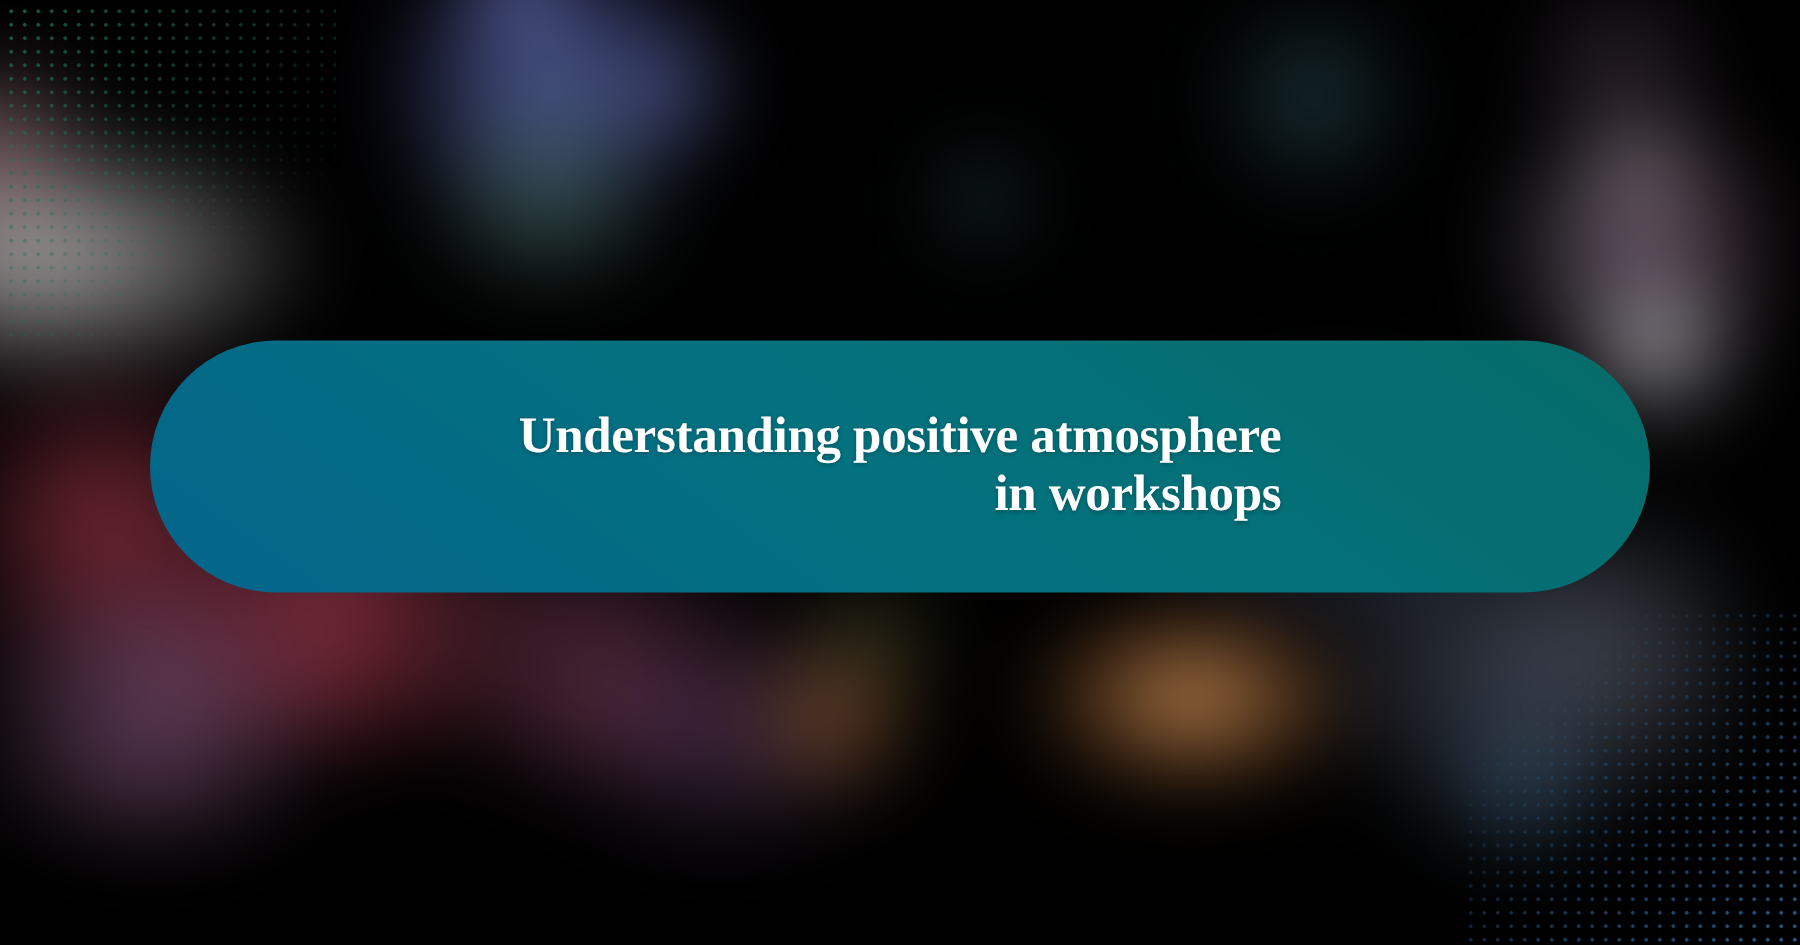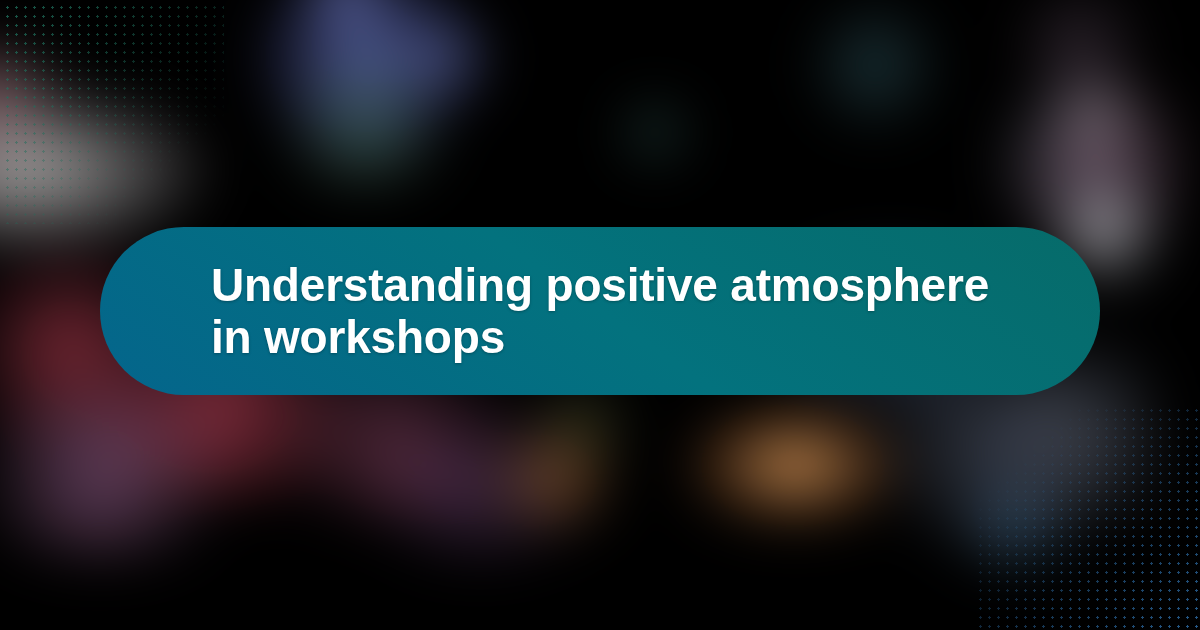--- a/index.html
+++ b/index.html
@@ -133,25 +133,25 @@
     border-radius:84px;
     background:linear-gradient(215deg, #066b69 0%, #03727e 50%, #04658c 100%);
     display:flex;
     align-items:center;
     justify-content:center;
     padding:0 56px;
   }
 
   .title-text {
     color:#ffffff;
-    font-family:Liberation Sans, sans-serif;
-    font-size:46px;
+    font-family:Liberation Serif, serif;
+    font-size:34px;
     font-weight:600;
     line-height:1.14;
-    text-align:left;
+    text-align:right;
     letter-spacing:-0.2px;
     text-shadow:0 1px 3px rgba(0,0,0,0.28);
     white-space:pre-line;
   }
 </style>
 </head>
 <body>
 
 <div class="card">
 

